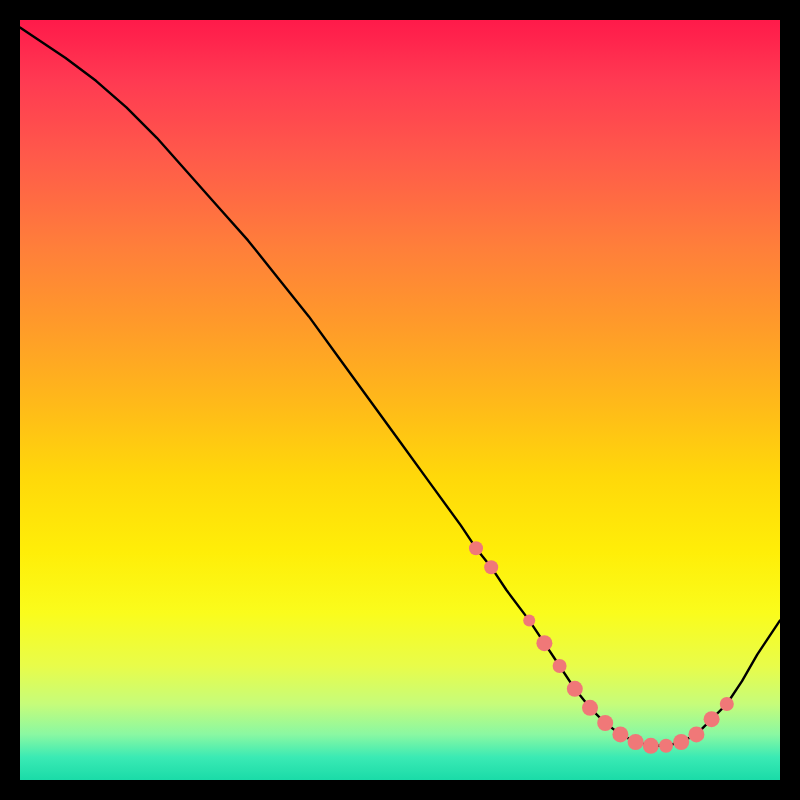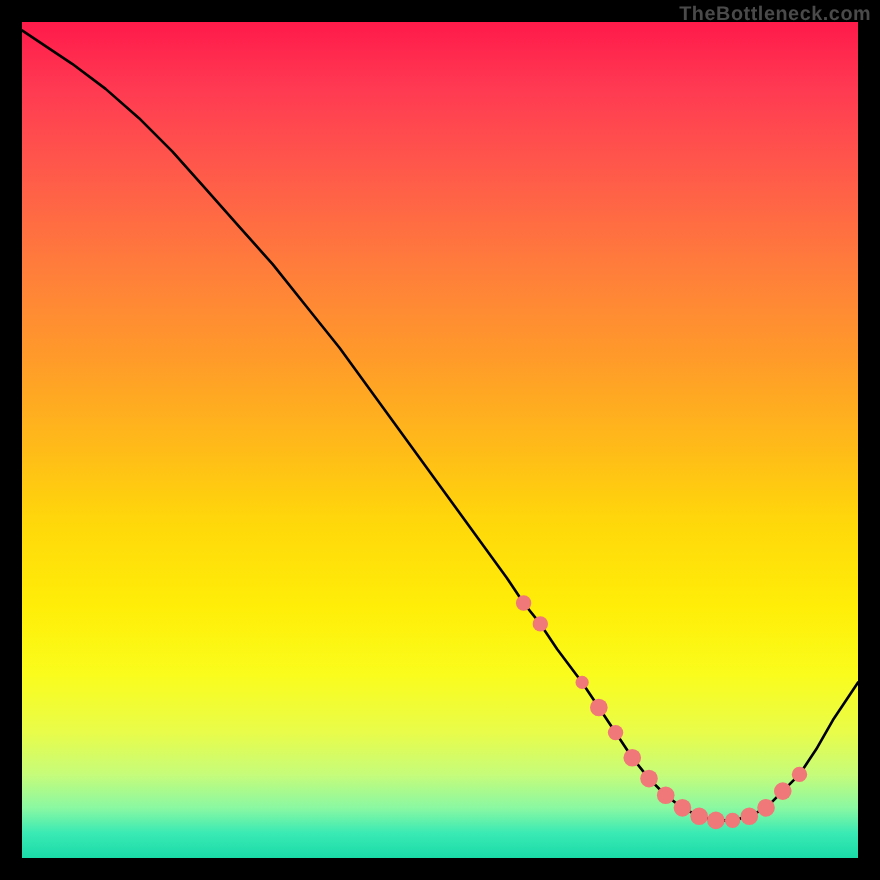--- a/index.html
+++ b/index.html
@@ -61,21 +61,20 @@
   .marker {
     fill: #f07878;
     stroke: none;
   }
 </style>
 </head>
 <body>
 
 <div class="container">
 
-  <div class="watermark">TheBottleneck.com</div>
 
   <div class="plot-area">
     <svg class="curve" viewBox="0 0 760 760">
       <path id="curvePath" class="curve-path" d="M0.00 7.60 L22.80 22.80 L45.60 38.00 L76.00 60.80 L106.40 87.40 L136.80 117.80 L167.20 152.00 L197.60 186.20 L228.00 220.40 L258.40 258.40 L288.80 296.40 L319.20 338.20 L349.60 380.00 L380.00 421.80 L410.40 463.60 L440.80 505.40 L456.00 528.20 L471.20 547.20 L486.40 570.00 L509.20 600.40 L524.40 623.20 L539.60 646.00 L554.80 668.80 L570.00 687.80 L585.20 703.00 L600.40 714.40 L615.60 722.00 L630.80 725.80 L646.00 725.80 L661.20 722.00 L676.40 714.40 L691.60 699.20 L706.80 684.00 L722.00 661.20 L737.20 634.60 L760.00 600.40"></path>
       <g id="markerGroup">
           <circle cx="456.00" cy="528.20" r="7" class="marker"></circle>
           <circle cx="471.20" cy="547.20" r="7" class="marker"></circle>
           <circle cx="509.20" cy="600.40" r="6" class="marker"></circle>
           <circle cx="524.40" cy="623.20" r="8" class="marker"></circle>
           <circle cx="539.60" cy="646.00" r="7" class="marker"></circle>

